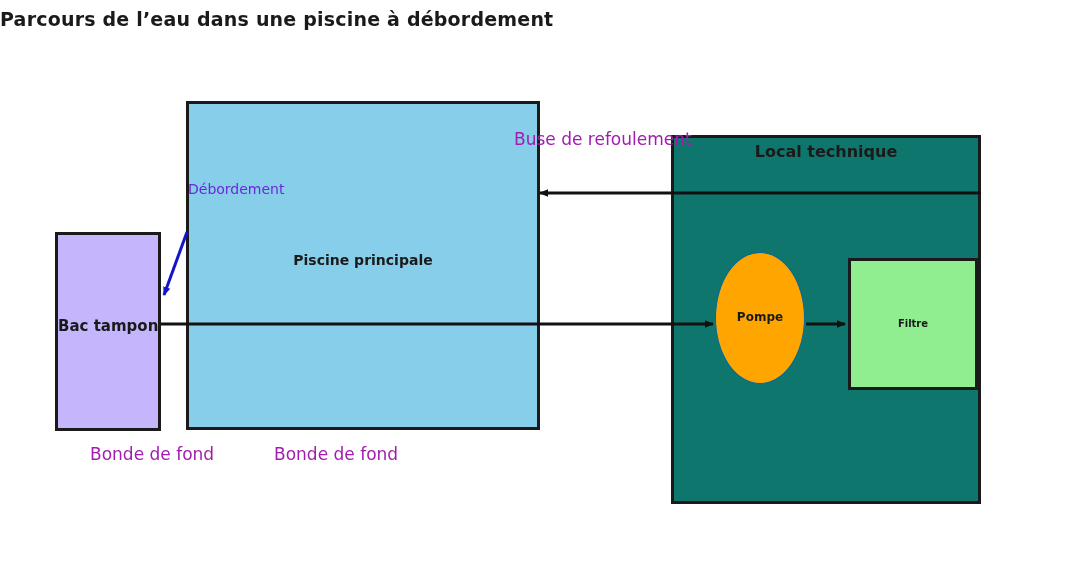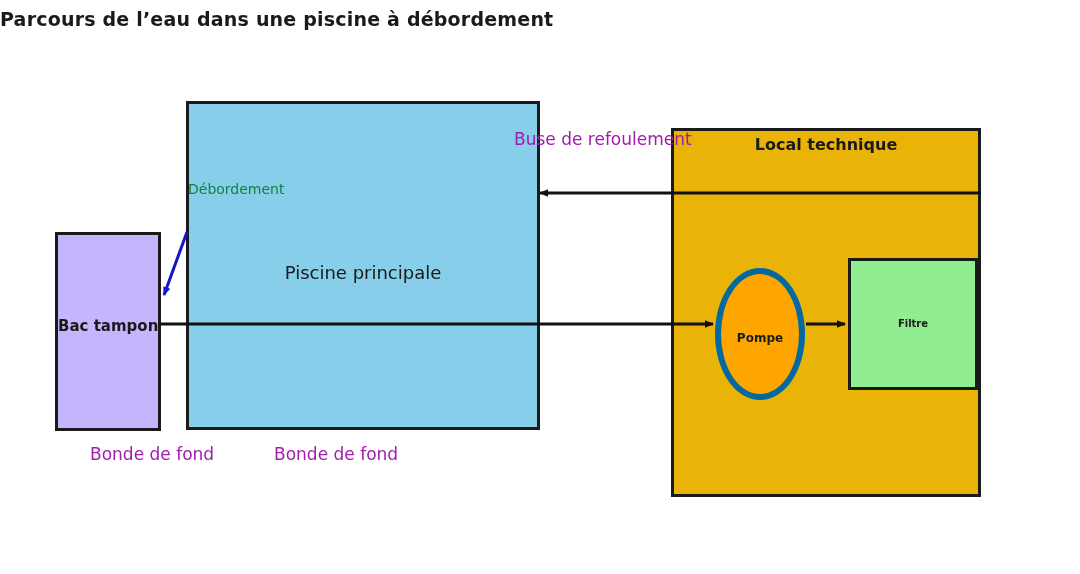--- a/index.html
+++ b/index.html
@@ -40,55 +40,55 @@
   }
   #buffer {
     left: 55px;
     top: 232px;
     width: 106px;
     height: 199px;
     background: #c4b5fd;
   }
   #techroom {
     left: 671px;
-    top: 128px;
+    top: 135px;
     width: 310px;
     height: 369px;
-    background: #eab308;
+    background: #0f766e;
   }
   #filter {
     left: 848px;
     top: 258px;
     width: 130px;
     height: 132px;
     background: #90EE90;
   }
   #pump {
     position: absolute;
     left: 715px;
-    top: 268px;
+    top: 252px;
     width: 90px;
     height: 132px;
     box-sizing: border-box;
     background: #FFA500;
-    border: 6px solid #0369a1;
+    border: 1px solid #0369a1;
     border-radius: 50%;
   }
   .ctr-label {
     position: absolute;
     left: 0;
     width: 100%;
     text-align: center;
     white-space: nowrap;
     color: #1a1a1a;
   }
   #pool-label {
-    top: 158px;
-    font-size: 18px;
-    font-weight: normal;
+    top: 148px;
+    font-size: 14px;
+    font-weight: bold;
   }
   #buffer-label {
     top: 82px;
     font-size: 15px;
     font-weight: bold;
   }
   #techroom-label {
     top: 4px;
     font-size: 16px;
     font-weight: bold;
@@ -106,21 +106,21 @@
   .free-label {
     position: absolute;
     white-space: nowrap;
     font-size: 17px;
     color: #a21caf;
   }
   #overflow-label {
     left: 188px;
     top: 181px;
     font-size: 14px;
-    color: #15803d;
+    color: #6d28d9;
   }
   #nozzle-label {
     left: 514px;
     top: 129px;
   }
   #drain-label-1 {
     left: 90px;
     top: 444px;
   }
   #drain-label-2 {

